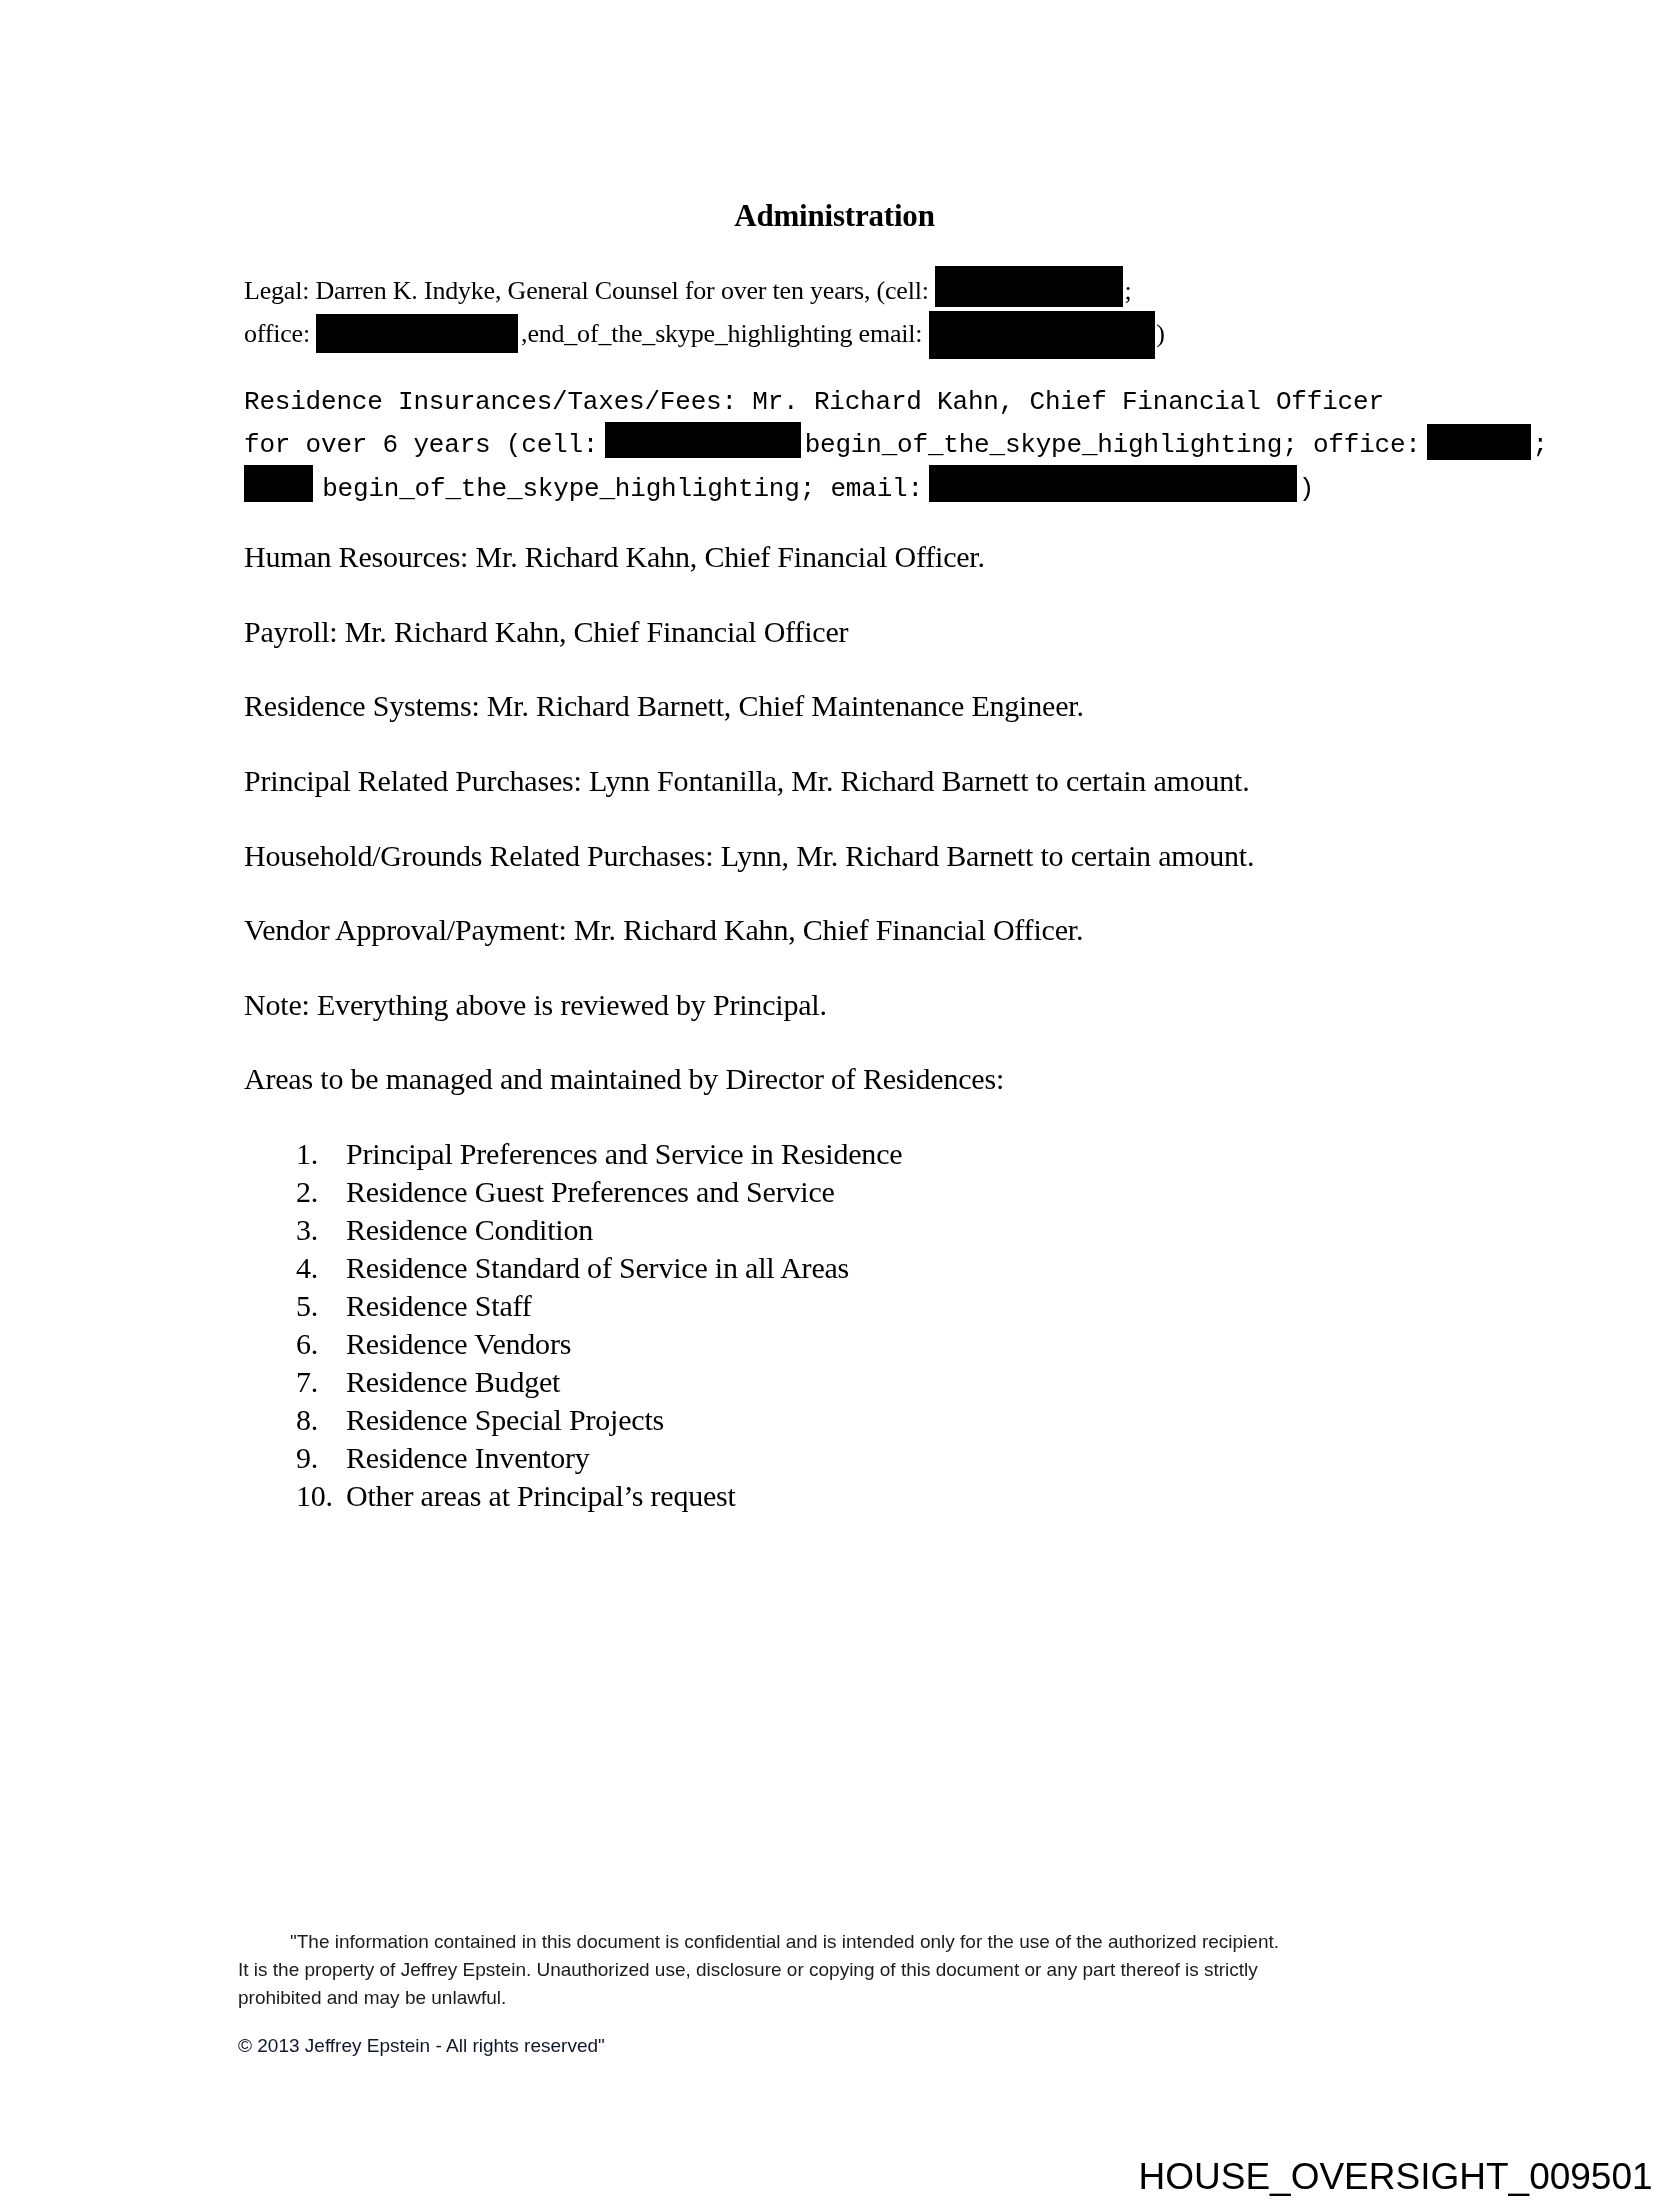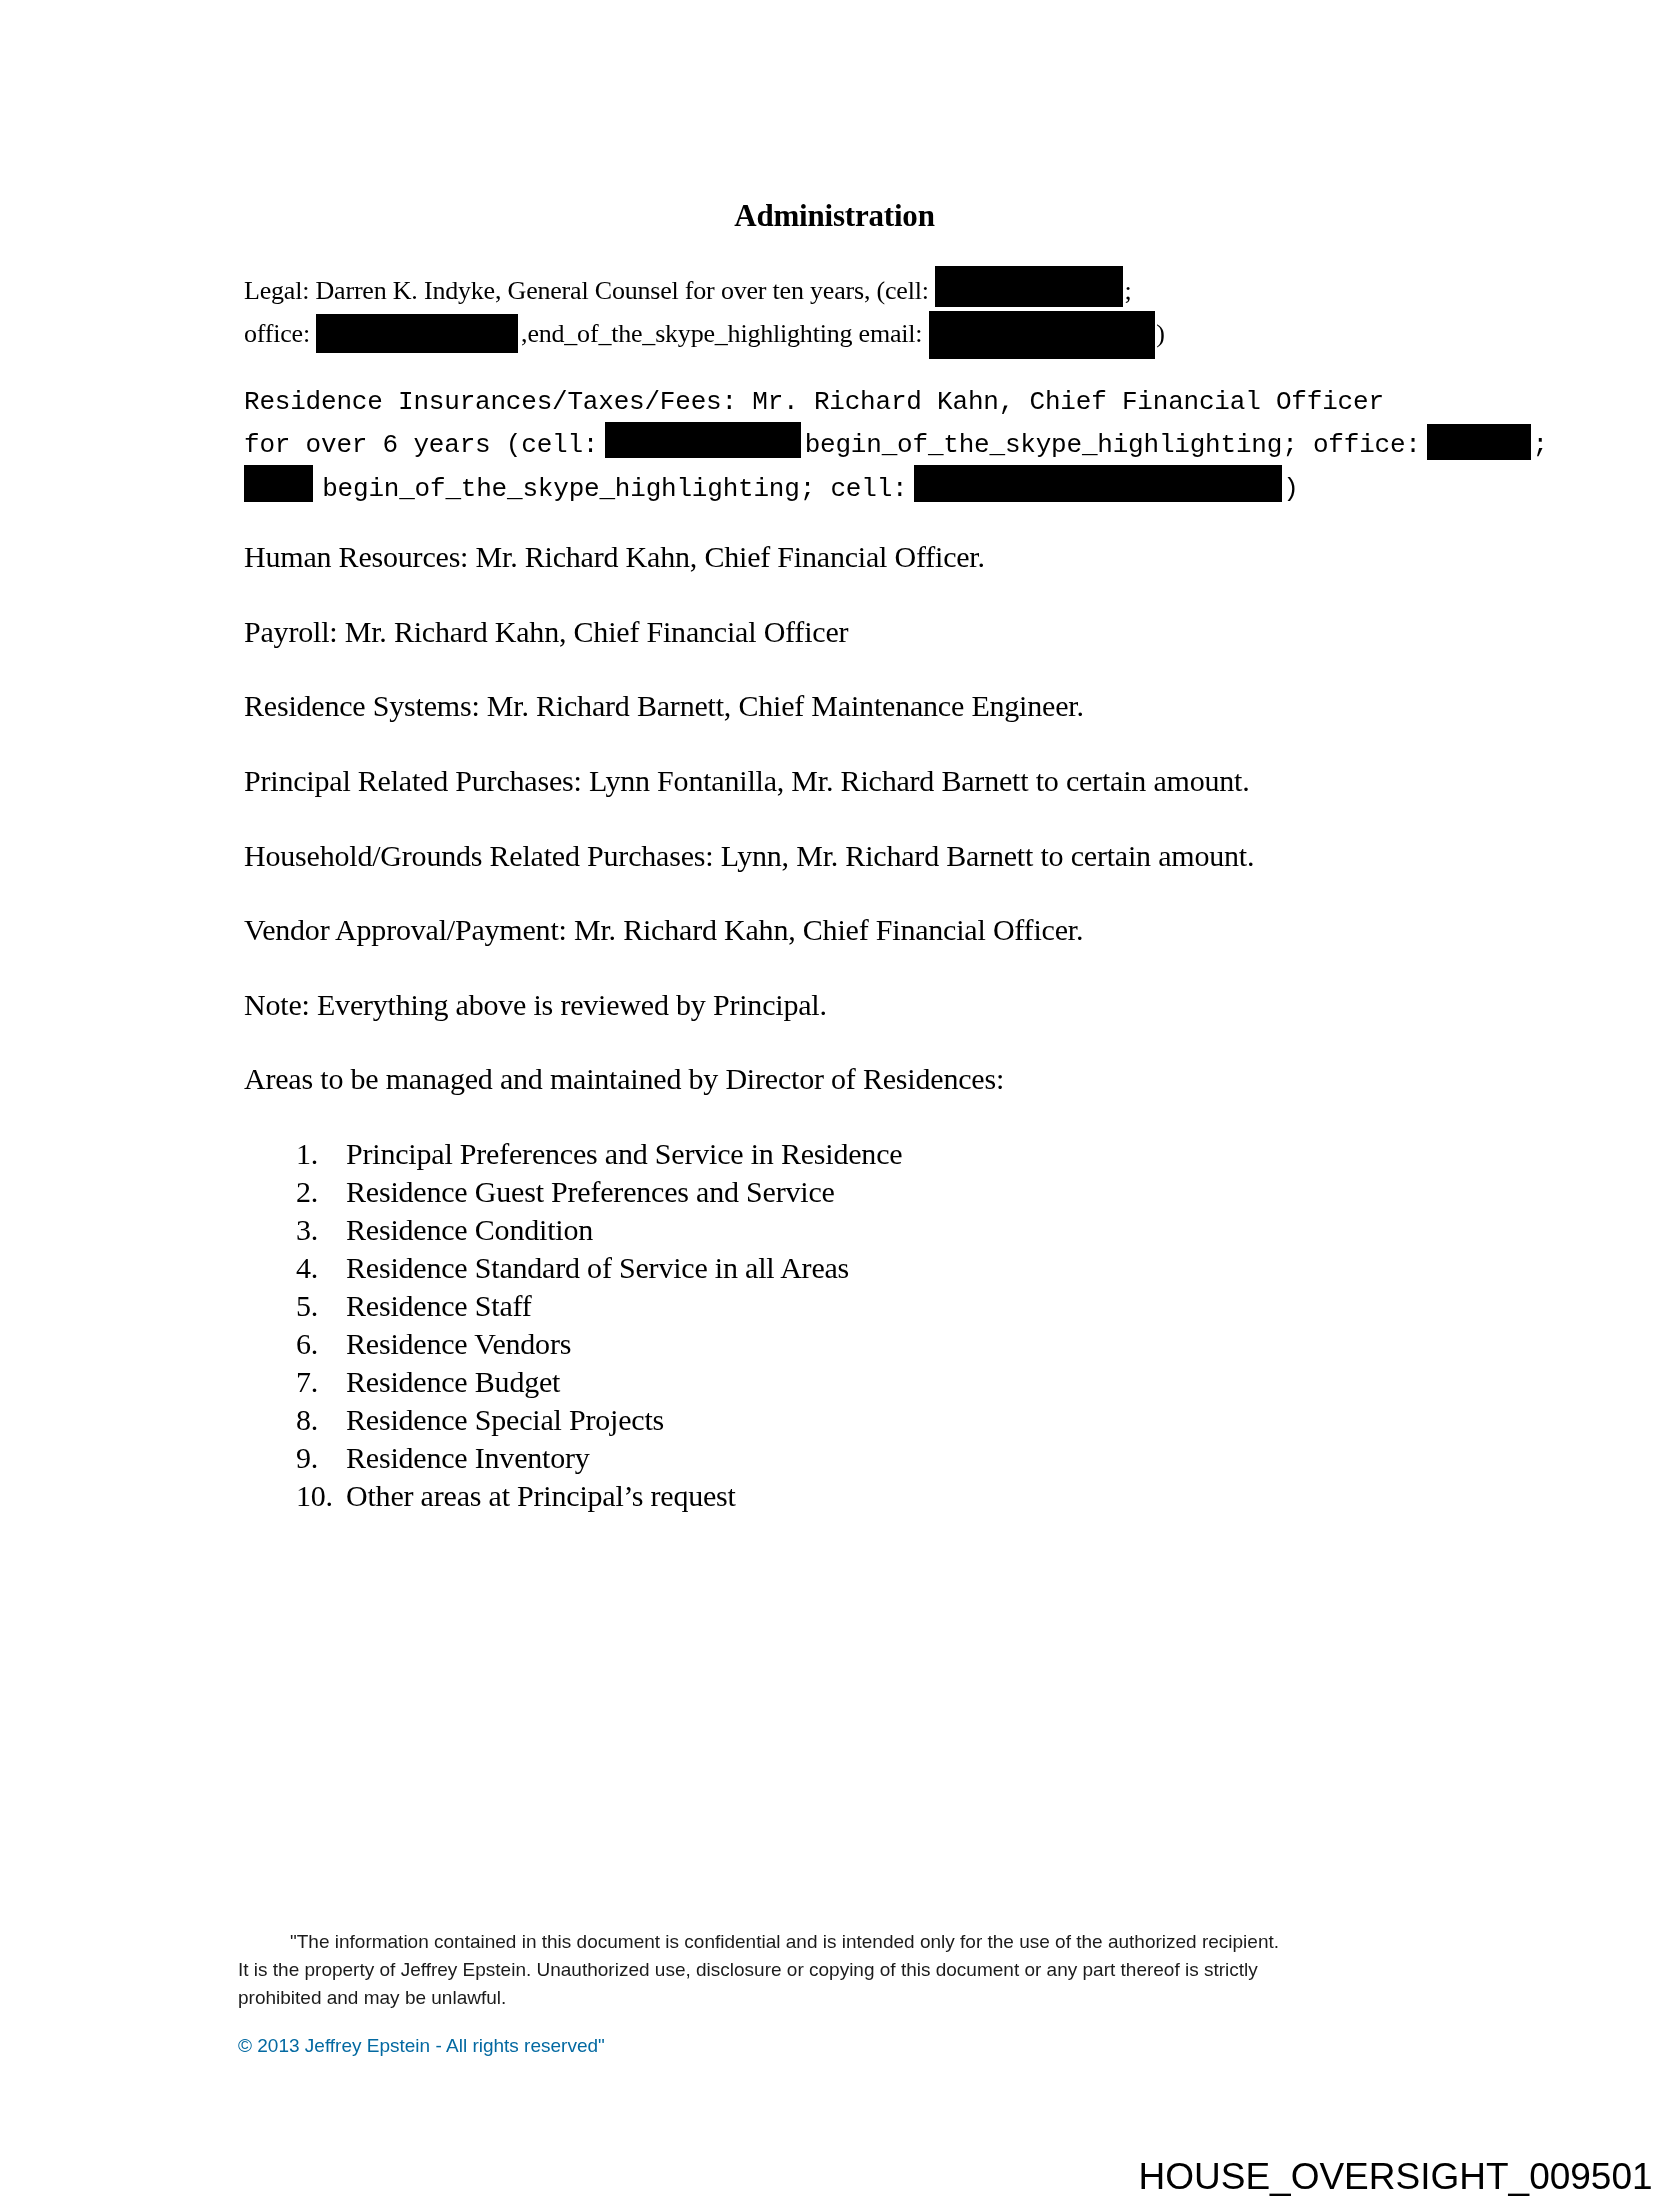--- a/index.html
+++ b/index.html
@@ -40,21 +40,21 @@
   .rx-f{width:69px;height:37px;vertical-align:-6.5px;margin-left:0;margin-right:9.2px;}
   .rx-g{width:368px;height:37px;vertical-align:-5.9px;margin-right:1.3px;}
 
   .footer{
     position:absolute;left:238px;top:1928px;width:1152px;
     font-size:19px;line-height:28px;color:#1b1b1b;
   }
   .footer .indent1{text-indent:52px;}
   .copyright{
     position:absolute;left:238px;top:2032px;
-    font-size:19px;line-height:27.5px;color:#0369a1;white-space:nowrap;
+    font-size:19px;line-height:27.5px;color:#0f172a;white-space:nowrap;
   }
   .bates{
     position:absolute;top:2157px;right:16.4px;
     font-size:37px;line-height:39px;color:#000;white-space:nowrap;
   }
 </style>
 </head>
 <body>
 
 <div class="page">
@@ -62,21 +62,21 @@
   <div class="title">Administration</div>
 
   <div class="para p-legal">
     <div class="line"><span>Legal: Darren K. Indyke, General Counsel for over ten years, (cell:</span><span class="redact rx-a"></span><span>;</span></div>
     <div class="line"><span>office:</span><span class="redact rx-b"></span><span>,end_of_the_skype_highlighting email:</span><span class="redact rx-c"></span><span>)</span></div>
   </div>
 
   <div class="para p-residence">
     <div class="line">Residence Insurances/Taxes/Fees: Mr. Richard Kahn, Chief Financial Officer</div>
     <div class="line"><span>for over 6 years (cell:</span><span class="redact rx-d"></span><span>begin_of_the_skype_highlighting; office:</span><span class="redact rx-e"></span><span>;</span></div>
-    <div class="line"><span class="redact rx-f"></span><span>begin_of_the_skype_highlighting; cell:</span><span class="redact rx-g"></span><span>)</span></div>
+    <div class="line"><span class="redact rx-f"></span><span>begin_of_the_skype_highlighting; email:</span><span class="redact rx-g"></span><span>)</span></div>
   </div>
 
   <div class="entry e0">Human Resources: Mr. Richard Kahn, Chief Financial Officer.</div>
   <div class="entry e1">Payroll: Mr. Richard Kahn, Chief Financial Officer</div>
   <div class="entry e2">Residence Systems: Mr. Richard Barnett, Chief Maintenance Engineer.</div>
   <div class="entry e3">Principal Related Purchases: Lynn Fontanilla, Mr. Richard Barnett to certain amount.</div>
   <div class="entry e4">Household/Grounds Related Purchases: Lynn, Mr. Richard Barnett to certain amount.</div>
   <div class="entry e5">Vendor Approval/Payment: Mr. Richard Kahn, Chief Financial Officer.</div>
   <div class="entry e6">Note: Everything above is reviewed by Principal.</div>
   <div class="entry e7">Areas to be managed and maintained by Director of Residences:</div>

